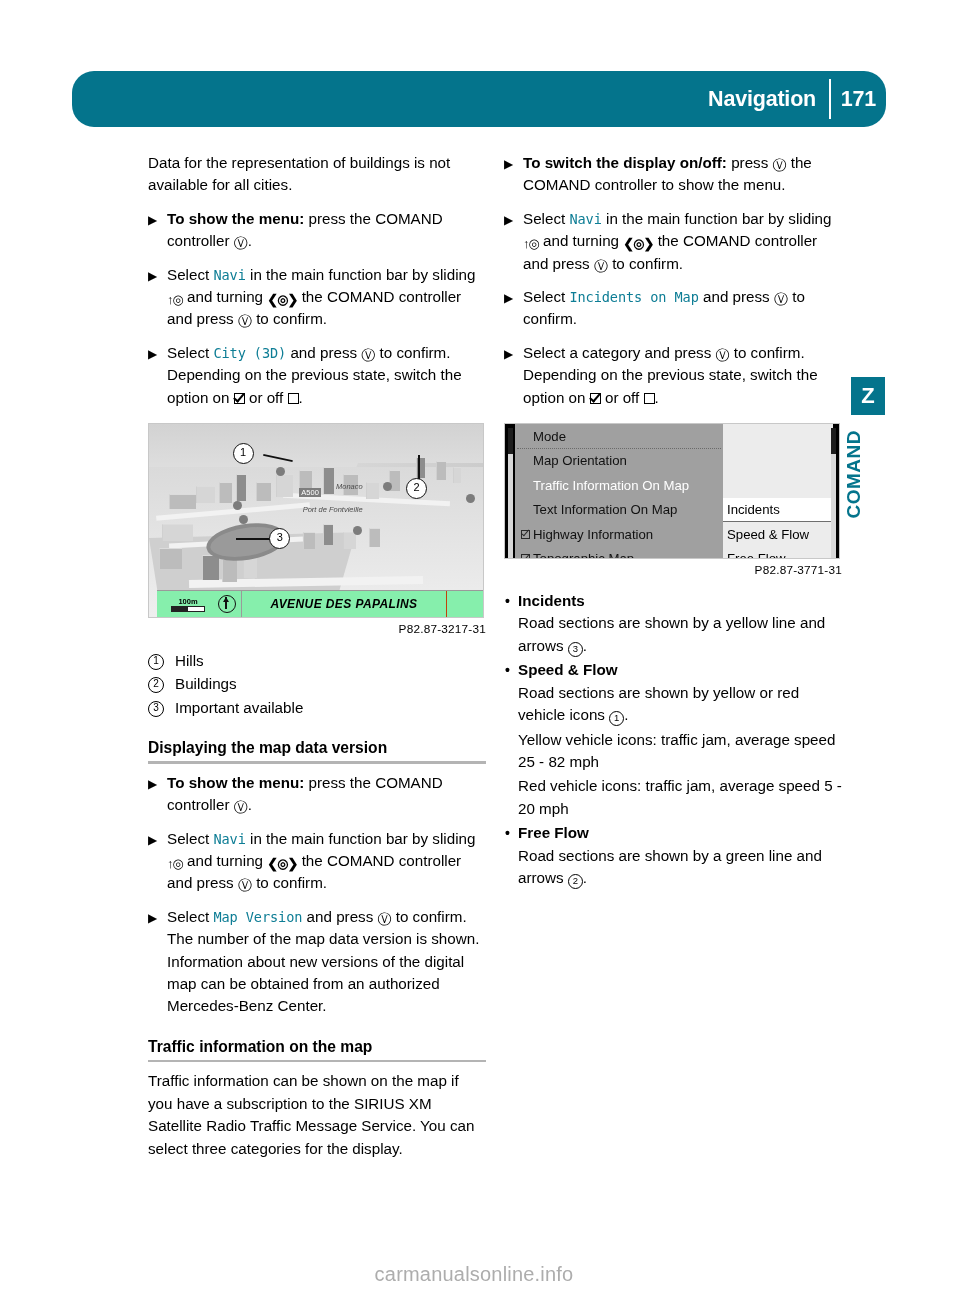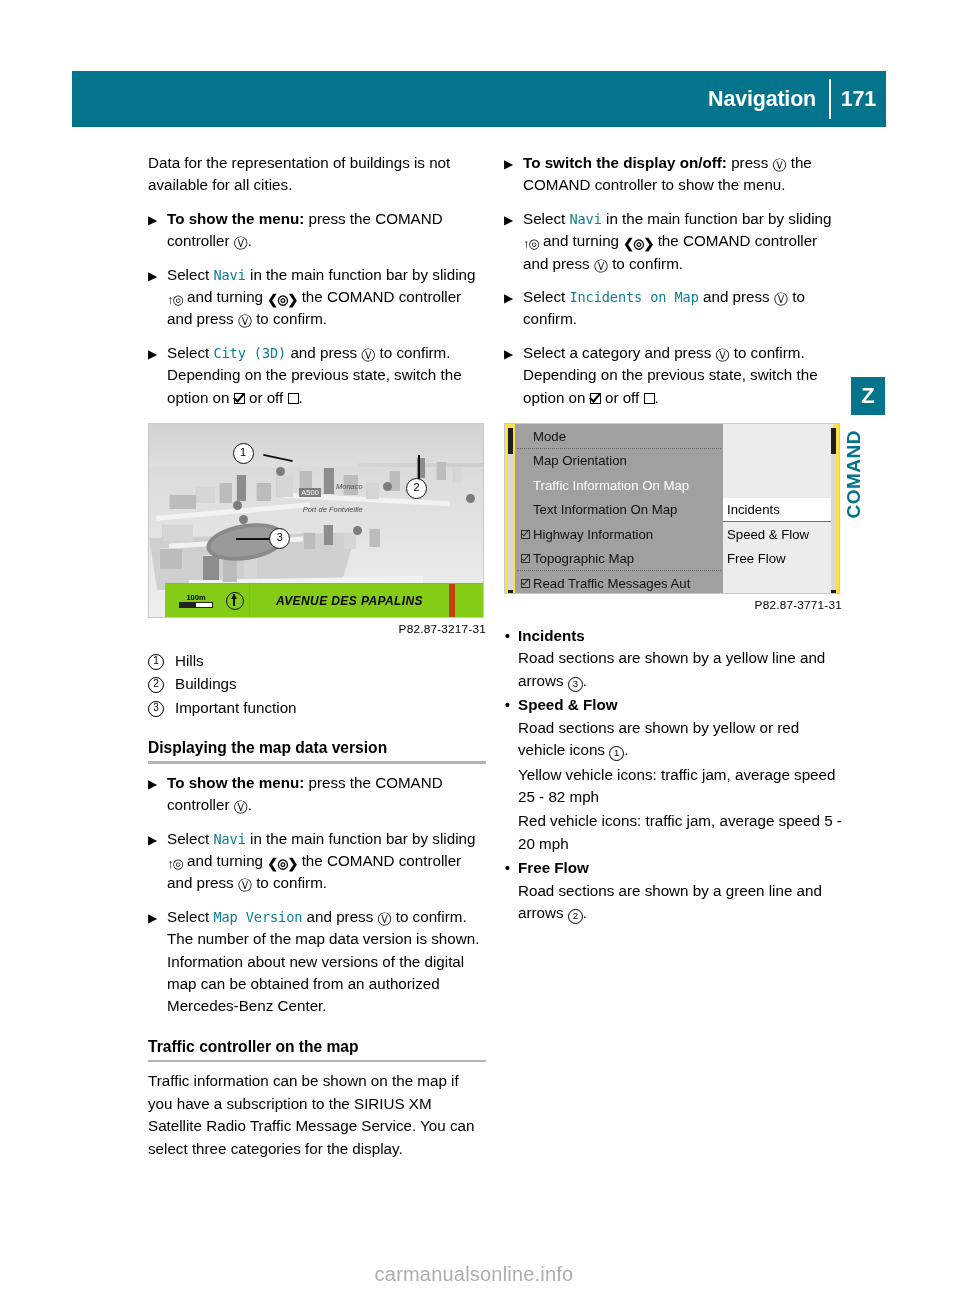--- a/index.html
+++ b/index.html
@@ -20,20 +20,21 @@
   .header-bar {
     position: absolute;
     left: 72px;
     top: 71px;
     width: 814px;
     height: 56px;
     background: #04748c;
     display: flex;
     align-items: stretch;
     justify-content: flex-end;
+    border-radius: 22px;
   }
   .header-title {
     color: #ffffff;
     font-size: 21.5px;
     font-weight: bold;
     display: flex;
     align-items: center;
     padding-right: 13px;
     letter-spacing: -0.2px;
   }
@@ -319,24 +320,24 @@
     font-family: "Liberation Sans", sans-serif;
     z-index: 6;
   }
   .leader {
     position: absolute;
     background: #111;
     z-index: 5;
   }
   .map-footer {
     position: absolute;
-    left: 16px; bottom: 0;
+    left: 8px; bottom: 0;
     width: 100%;
-    height: 34px;
-    background: #84cc16;
+    height: 27px;
+    background: #86efac;
     border-top: 1px solid #9a9a9a;
     display: flex;
     align-items: center;
     box-sizing: border-box;
   }
   .mf-scale {
     width: 56px;
     display: flex;
     flex-direction: column;
     align-items: center;
@@ -372,38 +373,38 @@
     content: "";
     position: absolute;
     left: 3.5px; top: 1px;
     border-left: 3.5px solid transparent;
     border-right: 3.5px solid transparent;
     border-bottom: 5px solid #111;
   }
   .mf-street {
     flex: 1;
     border-left: 1px solid #9a9a9a;
-    border-right: 6px solid #c2410c;
+    border-right: 1px solid #c2410c;
     height: 100%;
     display: flex;
     align-items: center;
     justify-content: center;
     font-size: 12px;
     font-weight: bold;
     font-style: italic;
     letter-spacing: 0.4px;
   }
   .mf-pad { width: 44px; }
 
   
   .menubox {
     width: 336px;
-    height: 171px;
-    position: relative;
-    background: #fde047;
+    height: 136px;
+    position: relative;
+    background: #000000;
     border: 1px solid #c8c8c8;
     box-sizing: border-box;
     overflow: hidden;
   }
   .menu-scroll-left {
     position: absolute;
     left: 3px; top: 4px;
     width: 5px; height: 188px;
     background: #d8d8d8;
   }
@@ -625,21 +626,21 @@
     <div class="legend-row">
       <div class="cn">1</div>
       <div>Hills</div>
     </div>
     <div class="legend-row">
       <div class="cn">2</div>
       <div>Buildings</div>
     </div>
     <div class="legend-row">
       <div class="cn">3</div>
-      <div>Important function</div>
+      <div>Important available</div>
     </div>
   </div>
 
   <div class="sect">
     <h2>Displaying the map data version</h2>
     <div class="rule"></div>
   </div>
 
   <div class="step">
     <span class="marker">▶</span>
@@ -650,21 +651,21 @@
     <span class="marker">▶</span>
     <span>Select </span><span class="mono">Navi</span><span> in the main function bar by sliding </span><span class="gl gl-slide">↑◎</span><span> and turning </span><span class="gl gl-turn">❮◎❯</span><span> the COMAND controller and press </span><span class="gl gl-press">Ⓥ</span><span> to confirm.</span>
   </div>
 
   <div class="step">
     <span class="marker">▶</span>
     <span>Select </span><span class="mono">Map Version</span><span> and press </span><span class="gl gl-press">Ⓥ</span><span> to confirm.</span><br><span>The number of the map data version is shown. Information about new versions of the digital map can be obtained from an authorized Mercedes-Benz Center.</span>
   </div>
 
   <div class="sect">
-    <h2>Traffic controller on the map</h2>
+    <h2>Traffic information on the map</h2>
     <div class="rule"></div>
   </div>
   <p class="para">Traffic information can be shown on the map if you have a subscription to the SIRIUS XM Satellite Radio Traffic Message Service. You can select three categories for the display.</p>
 
 </div>
 
 <div class="col col-right">
 
   <div class="step">
     <span class="marker">▶</span>

